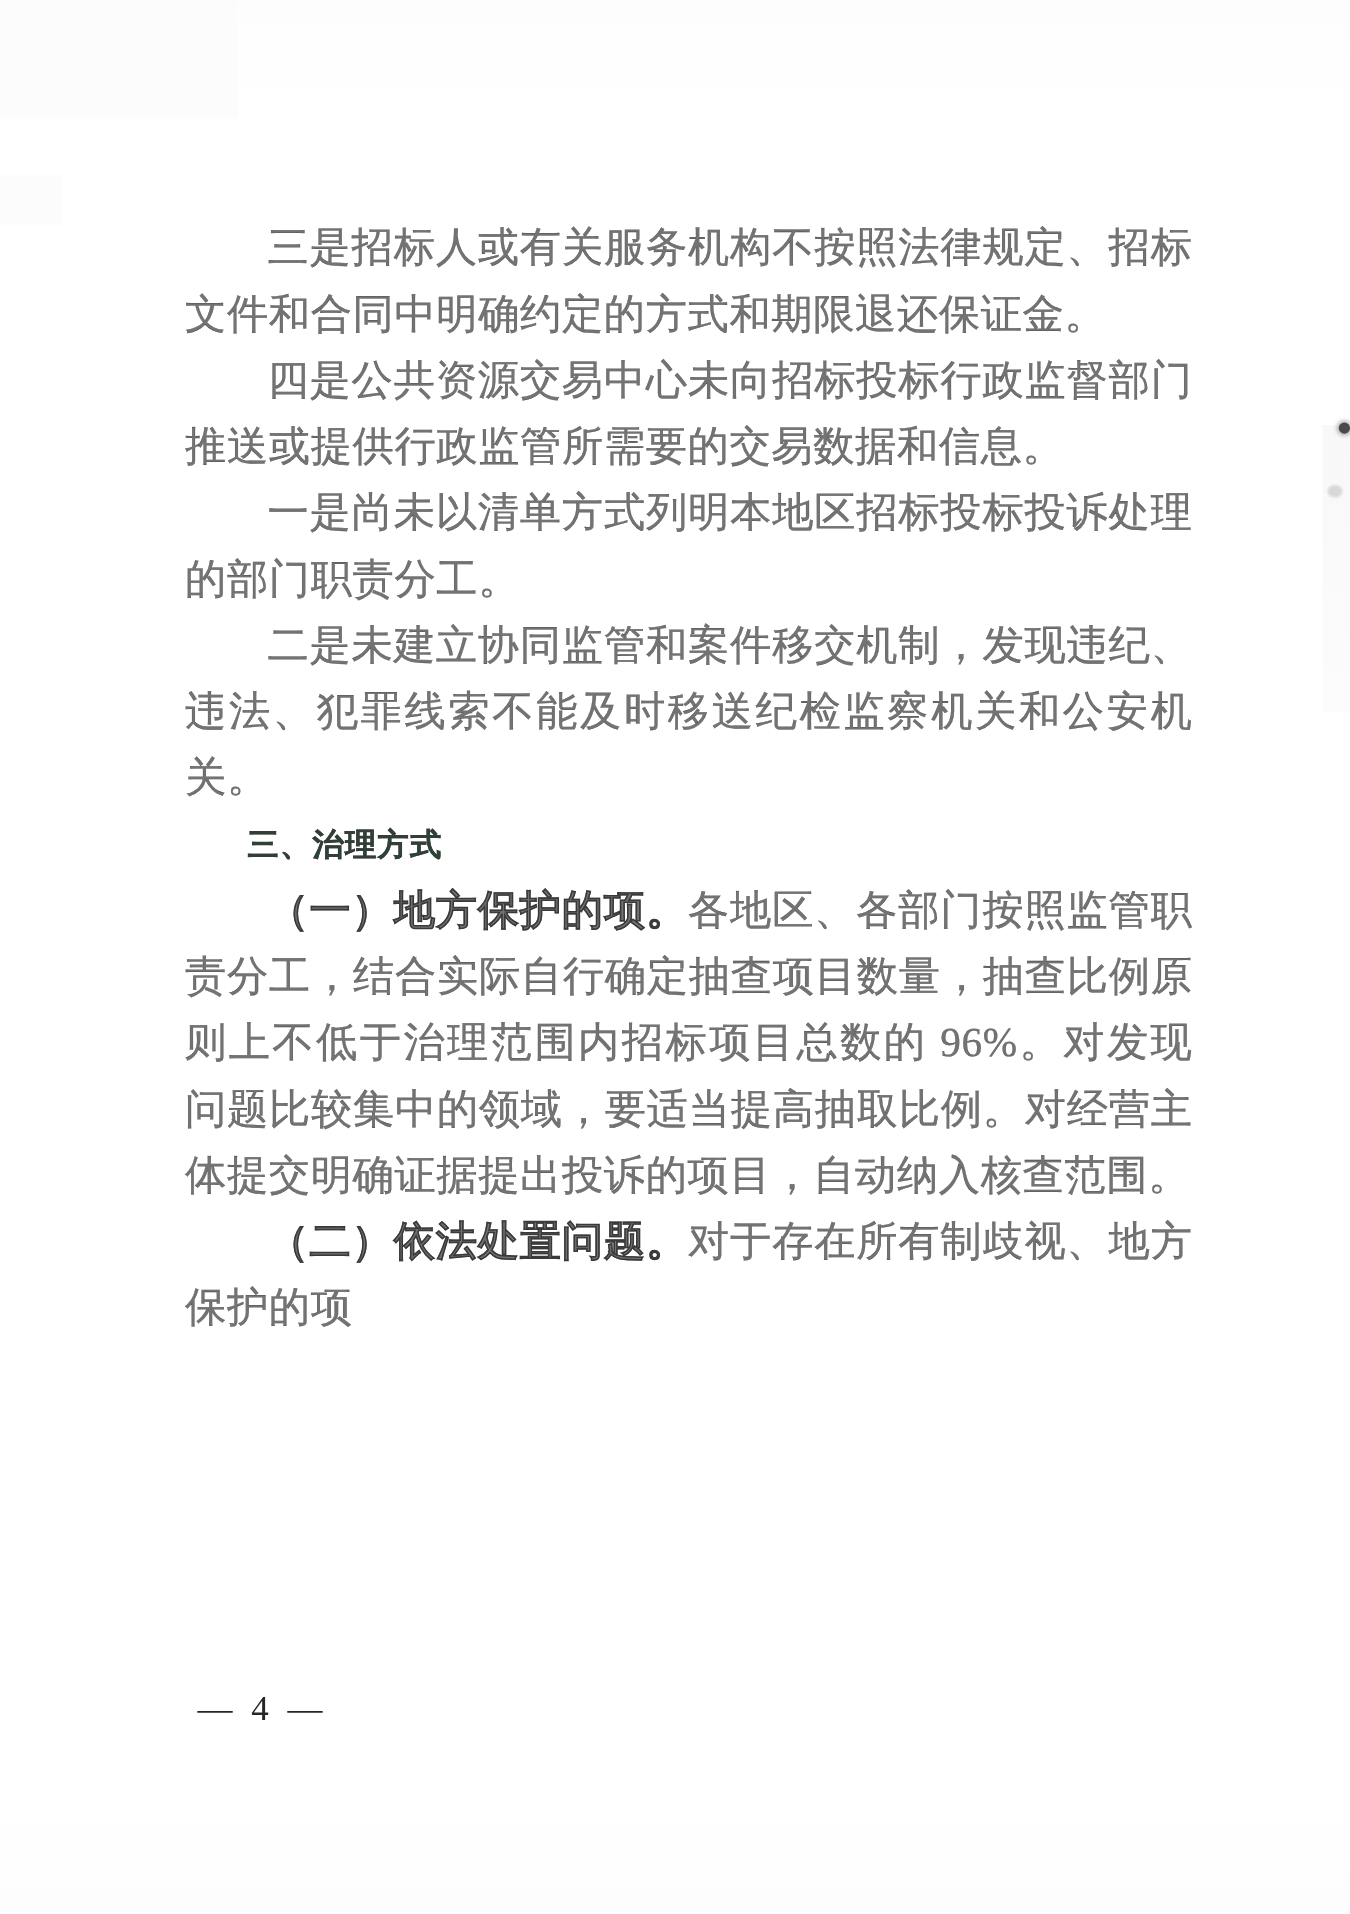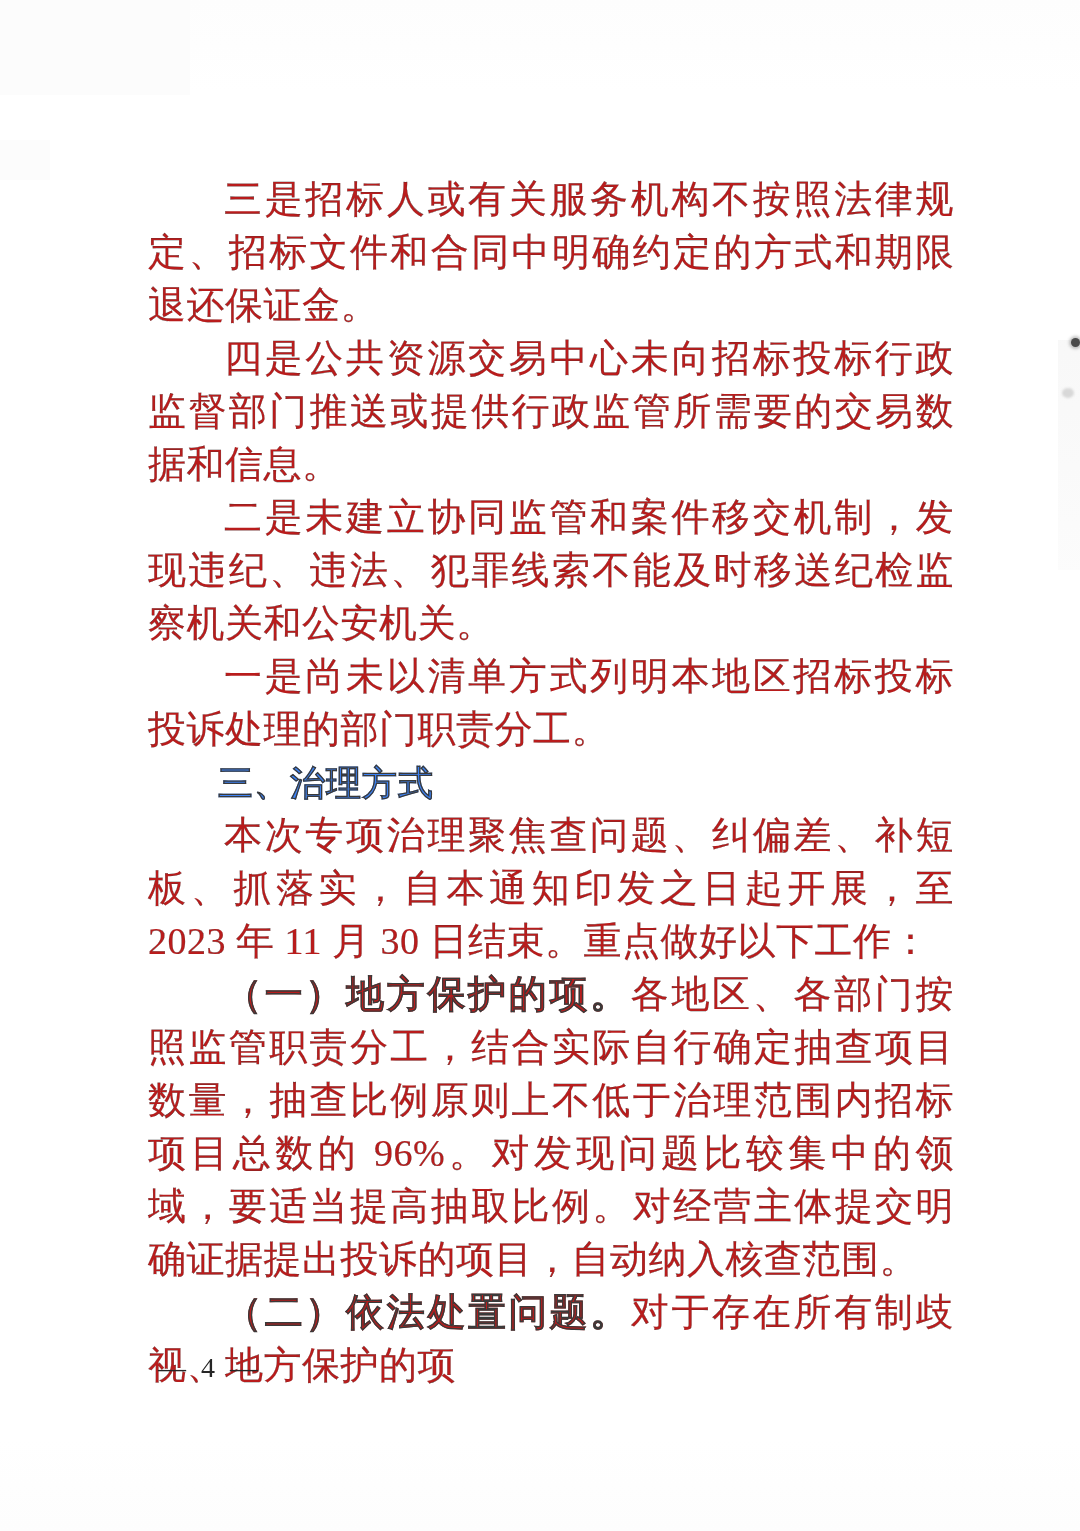--- a/index.html
+++ b/index.html
@@ -59,40 +59,40 @@
     filter: blur(1px);
   }
   .text-block {
     position: absolute;
     left: 148px;
     top: 173px;
     width: 806px;
   }
   p.para, h2.heading {
     margin: 0;
-    font-size: 38px;
+    font-size: 33px;
     line-height: 53px;
     text-align: justify;
     text-indent: 2em;
     letter-spacing: 0.5px;
-    color: #b91c1c;
+    color: #737373;
     font-weight: 400;
     font-family: Liberation Serif, serif;
     -webkit-text-stroke: 0.2px #3a3a3a;
   }
   p.subhead {
     font-weight: 600;
   }
   h2.heading {
     font-family: "Liberation Sans", "DejaVu Sans", sans-serif;
     font-weight: 700;
-    font-size: 35px;
+    font-size: 25px;
     letter-spacing: 1px;
     text-align: left;
-    color: #3b82f6;
+    color: #14532d;
   }
   span.lead {
     font-weight: 600;
   }
   .page-number {
     position: absolute;
     left: 158px;
     top: 1352px;
     font-size: 28px;
     letter-spacing: 4px;
@@ -110,28 +110,27 @@
 <div class="edge-dot-dark"></div>
 <div class="edge-dot-light"></div>
 
 <div class="text-block">
 
   <p class="para"><span>三是招标人或有关服务机构不按照法律规定、招标文件和合同中明确约定的方式和期限退还保证金。</span></p>
 
   <p class="para"><span>四是公共资源交易中心未向招标投标行政监督部门推送或提供行政监管所需要的交易数据和信息。</span></p>
 
 
+  <p class="para"><span>一是尚未以清单方式列明本地区招标投标投诉处理的部门职责分工。</span></p>
+
   <p class="para"><span>二是未建立协同监管和案件移交机制，发现违纪、违法、犯罪线索不能及时移送纪检监察机关和公安机关。</span></p>
-
-  <p class="para"><span>一是尚未以清单方式列明本地区招标投标投诉处理的部门职责分工。</span></p>
 
 
   <h2 class="heading"><span>三、治理方式</span></h2>
 
-  <p class="para"><span>本次专项治理聚焦查问题、纠偏差、补短板、抓落实，自本通知印发之日起开展，至 2023 年 11 月 30 日结束。重点做好以下工作：</span></p>
 
   <p class="para"><span class="lead">（一）地方保护的项。</span><span>各地区、各部门按照监管职责分工，结合实际自行确定抽查项目数量，抽查比例原则上不低于治理范围内招标项目总数的 96%。对发现问题比较集中的领域，要适当提高抽取比例。对经营主体提交明确证据提出投诉的项目，自动纳入核查范围。</span></p>
 
   <p class="para"><span class="lead">（二）依法处置问题。</span><span>对于存在所有制歧视、地方保护的项</span></p>
 
 </div>
 
 <div class="page-number">— 4 —</div>
 
 </body></html>

